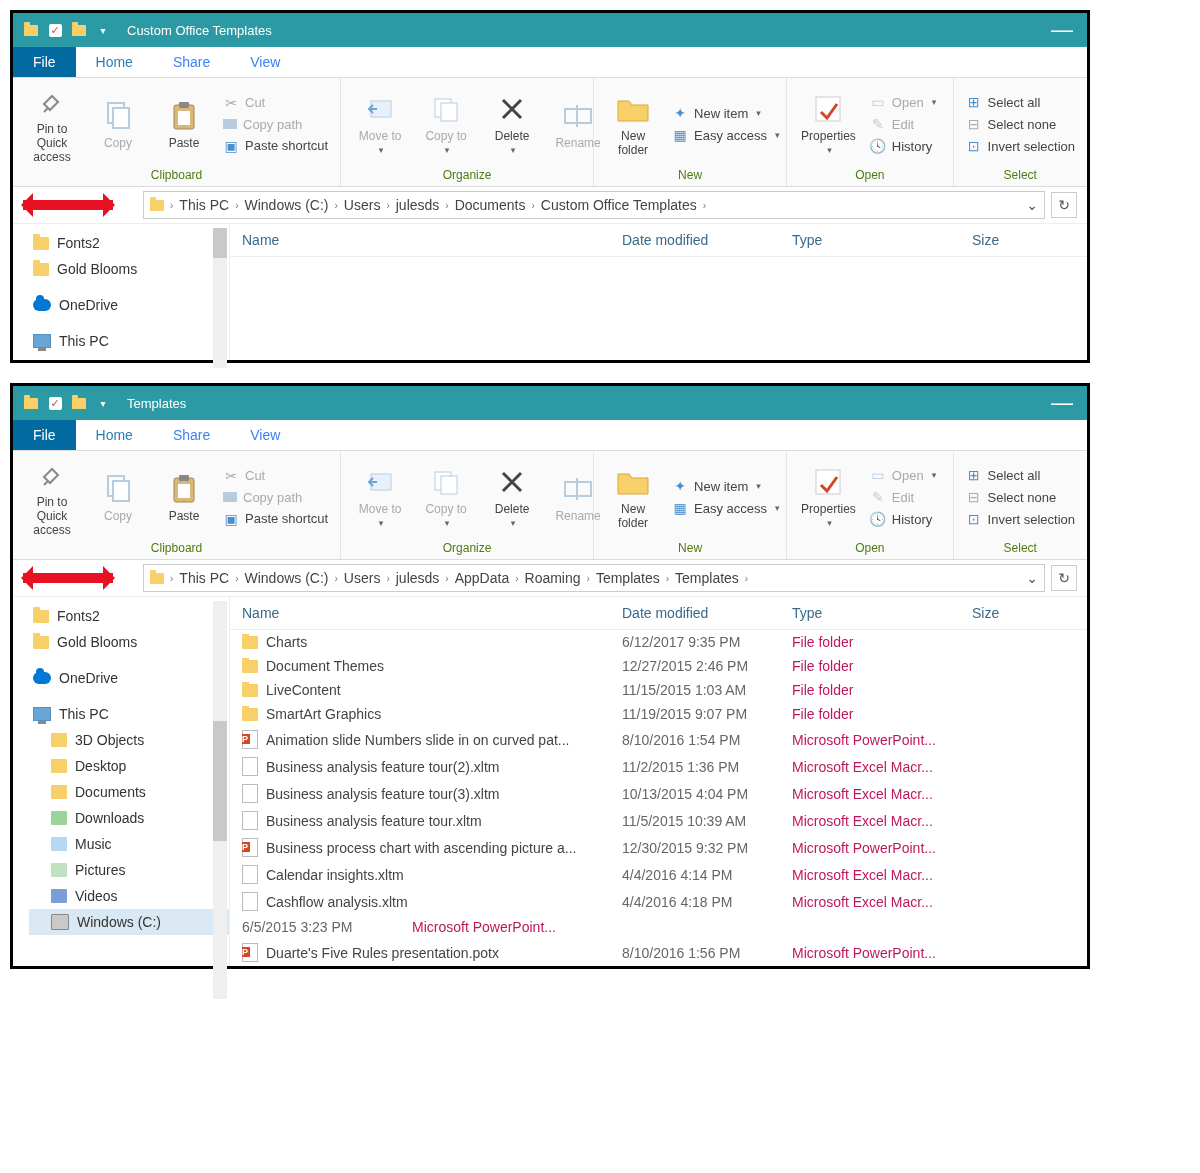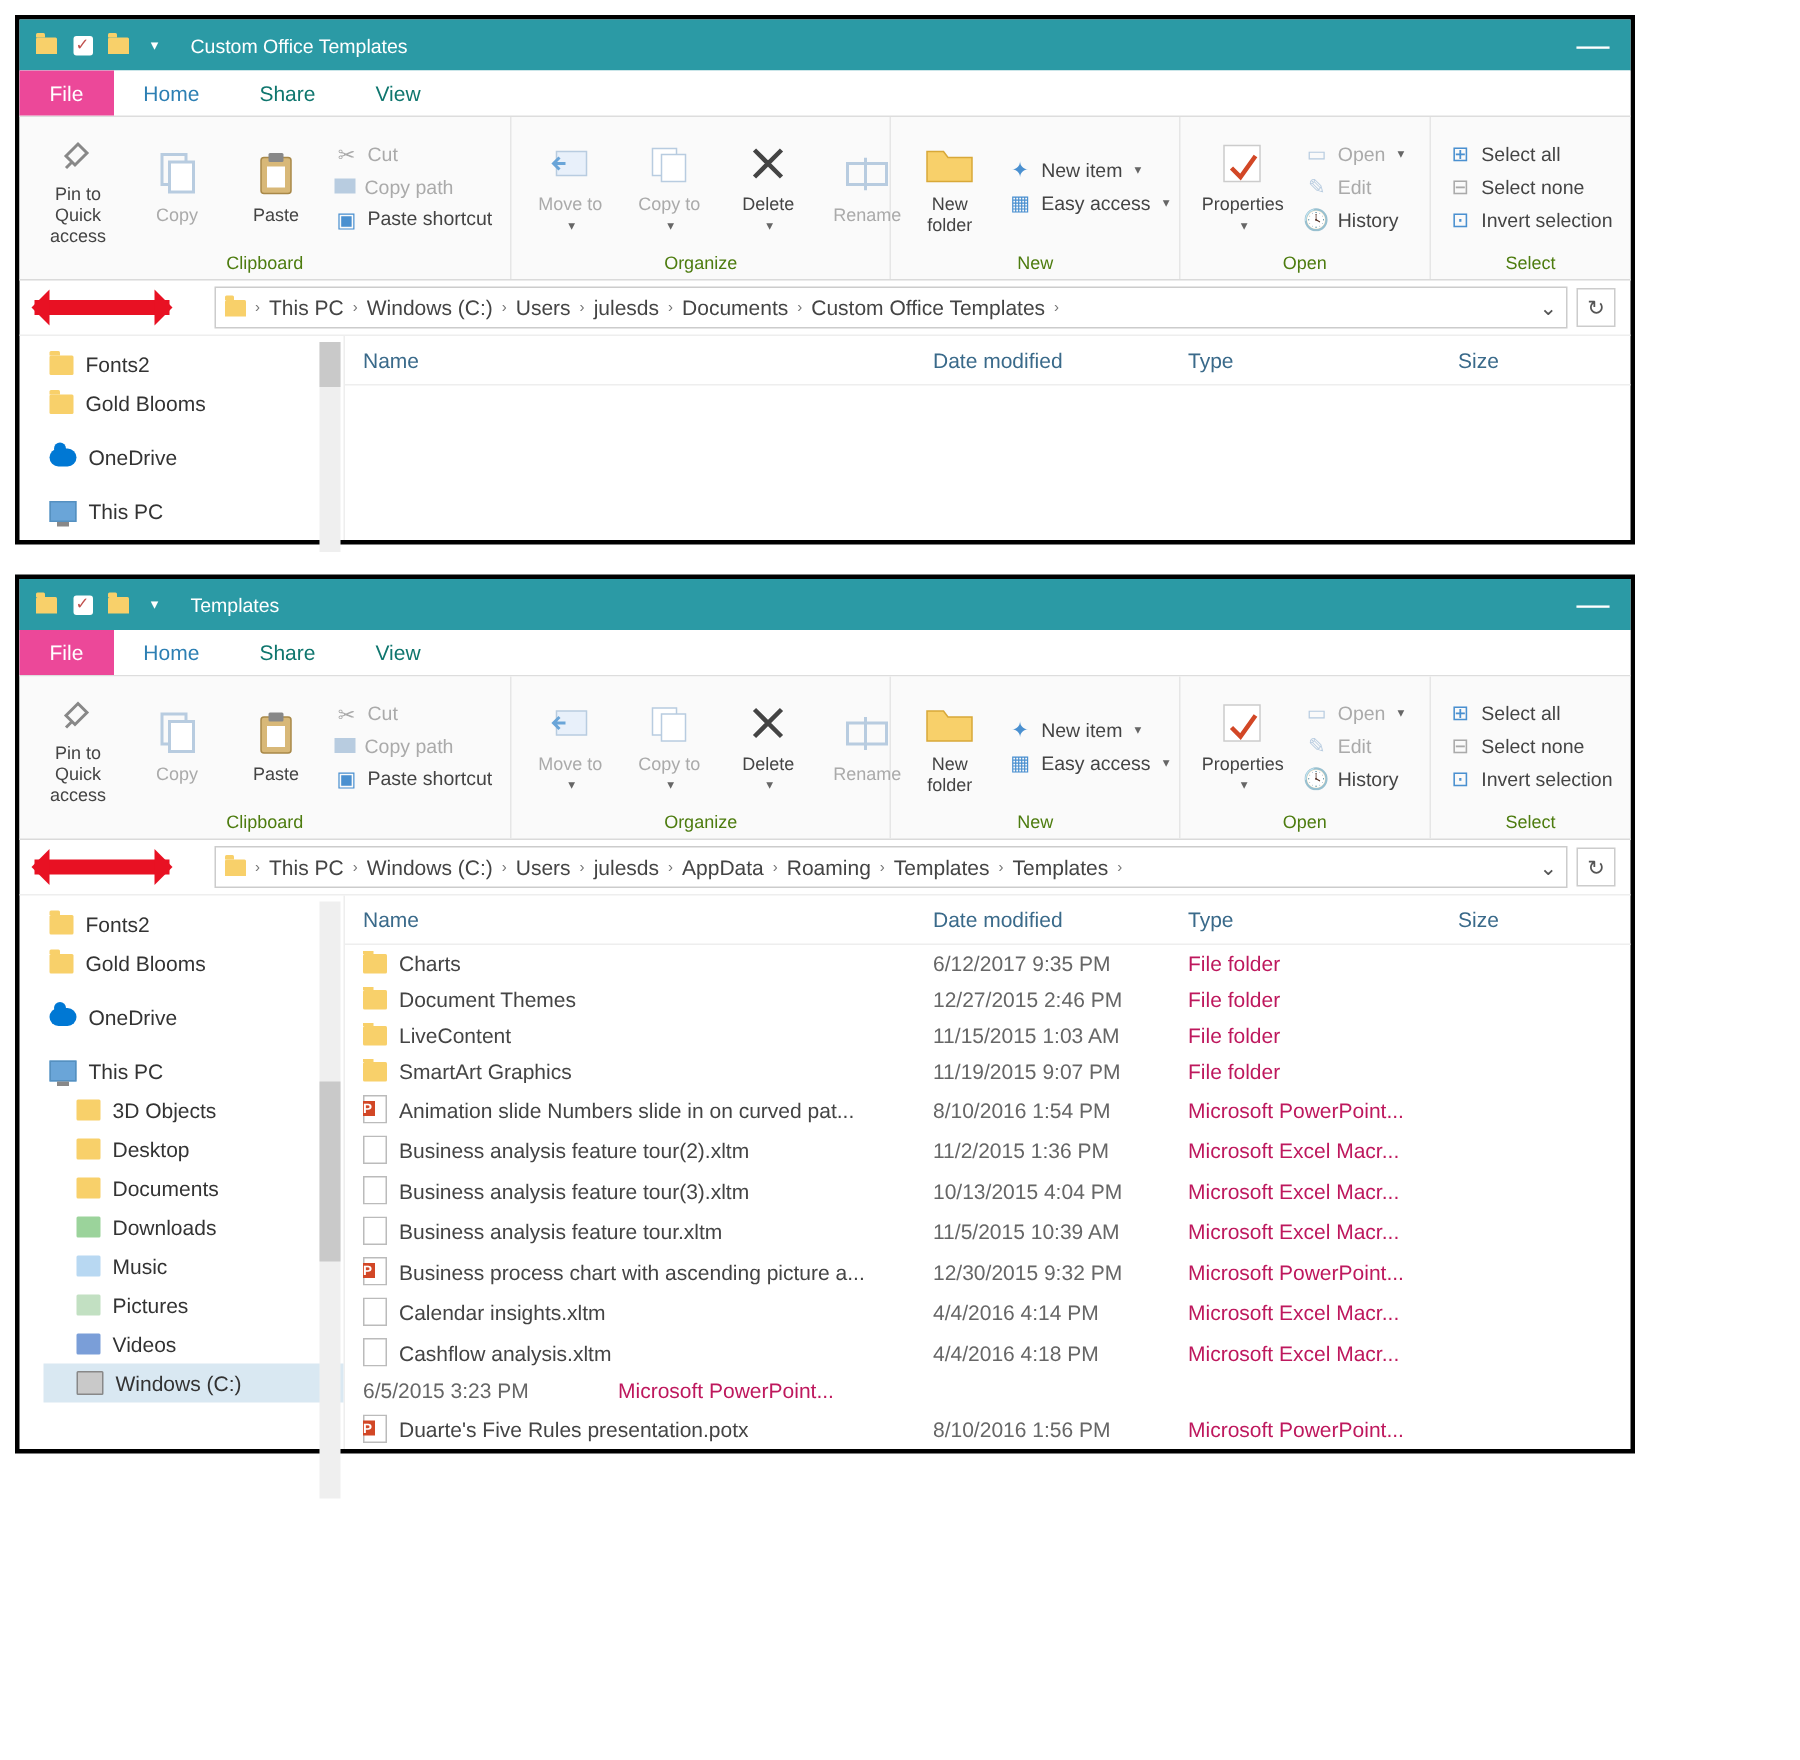--- a/index.html
+++ b/index.html
@@ -6,22 +6,22 @@
 .window{border:3px solid #000;margin-bottom:20px;background:#fff;width:1074px;position:relative}
 .titlebar{background:#2b9aa5;color:#fff;height:34px;display:flex;align-items:center;padding:0 10px;font-size:13px}
 .titlebar .qat{display:flex;gap:8px;align-items:center;margin-right:10px}
 .titlebar .qat-item{width:16px;height:16px;display:flex;align-items:center;justify-content:center}
 .fold-ico{width:14px;height:11px;background:#f8d06a;border-radius:1px 1px 0 0;position:relative}
 .fold-ico::before{content:"";position:absolute;top:-3px;left:0;width:6px;height:3px;background:#f8d06a;border-radius:1px 1px 0 0}
 .check-ico{width:13px;height:13px;background:#fff;border-radius:2px;color:#c0504d;font-size:11px;line-height:13px;text-align:center}
 .titlebar .title{margin-left:6px}
 .titlebar .min{margin-left:auto;font-size:22px;margin-right:4px}
 .tabs{display:flex;background:#fff;border-bottom:1px solid #ddd;height:30px}
-.tab{padding:0 20px;line-height:30px;font-size:14px;color:#0f766e;cursor:pointer}
-.tab.file{background:#ec4899;color:#fff}
+.tab{padding:0 20px;line-height:30px;font-size:14px;color:#3b82f6;cursor:pointer}
+.tab.file{background:#0369a1;color:#fff}
 .tab.active{color:#2d7fb3}
 .ribbon{display:flex;background:#fafafa;border-bottom:1px solid #dadada;height:108px}
 .group{border-right:1px solid #e6e6e6;display:flex;flex-direction:column;padding:4px 6px 0}
 .group-body{display:flex;flex:1}
 .group-label{text-align:center;font-size:12px;color:#4d7c0f;padding:2px 0 4px}
 .bigbtn{display:flex;flex-direction:column;align-items:center;justify-content:center;padding:2px 8px;min-width:50px;color:#444;font-size:12px;line-height:14px;text-align:center}
 .bigbtn.disabled{color:#aaa}
 .bigbtn .ico{height:36px;display:flex;align-items:center;justify-content:center;margin-bottom:2px}
 .vstack{display:flex;flex-direction:column;gap:6px;padding:2px 6px;justify-content:center}
 .smallbtn{display:flex;align-items:center;gap:6px;font-size:13px;color:#444;white-space:nowrap}

